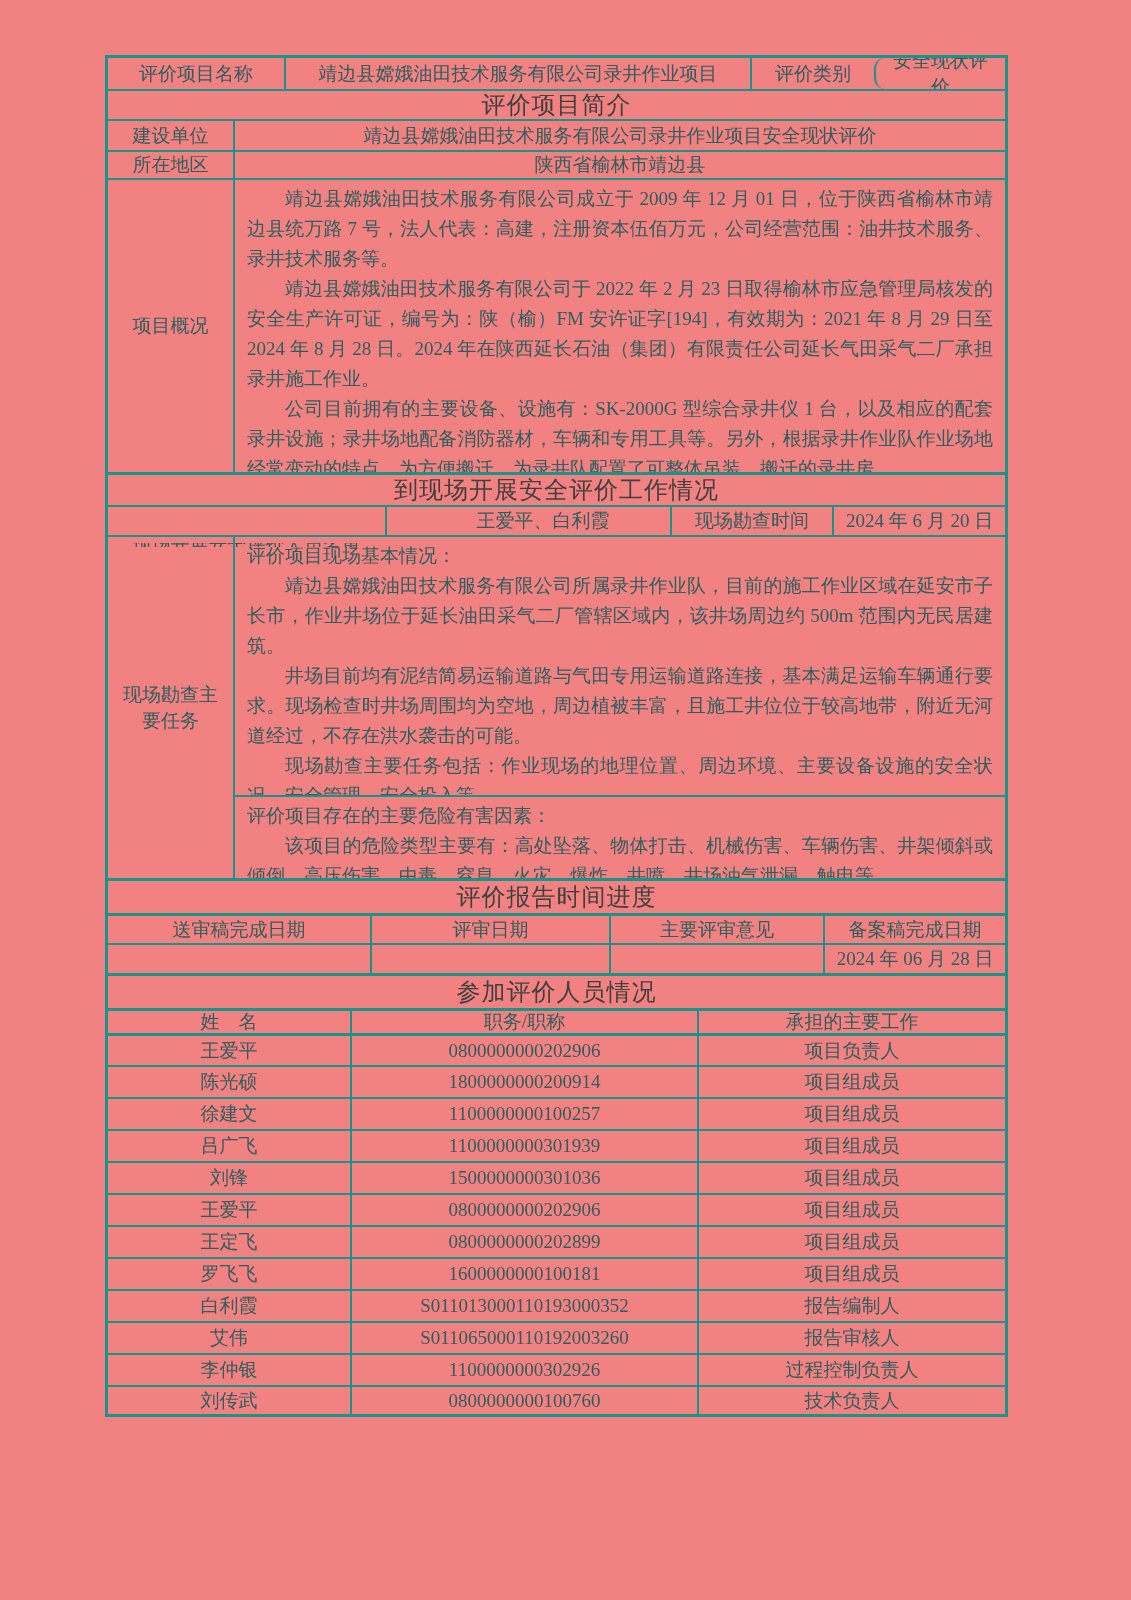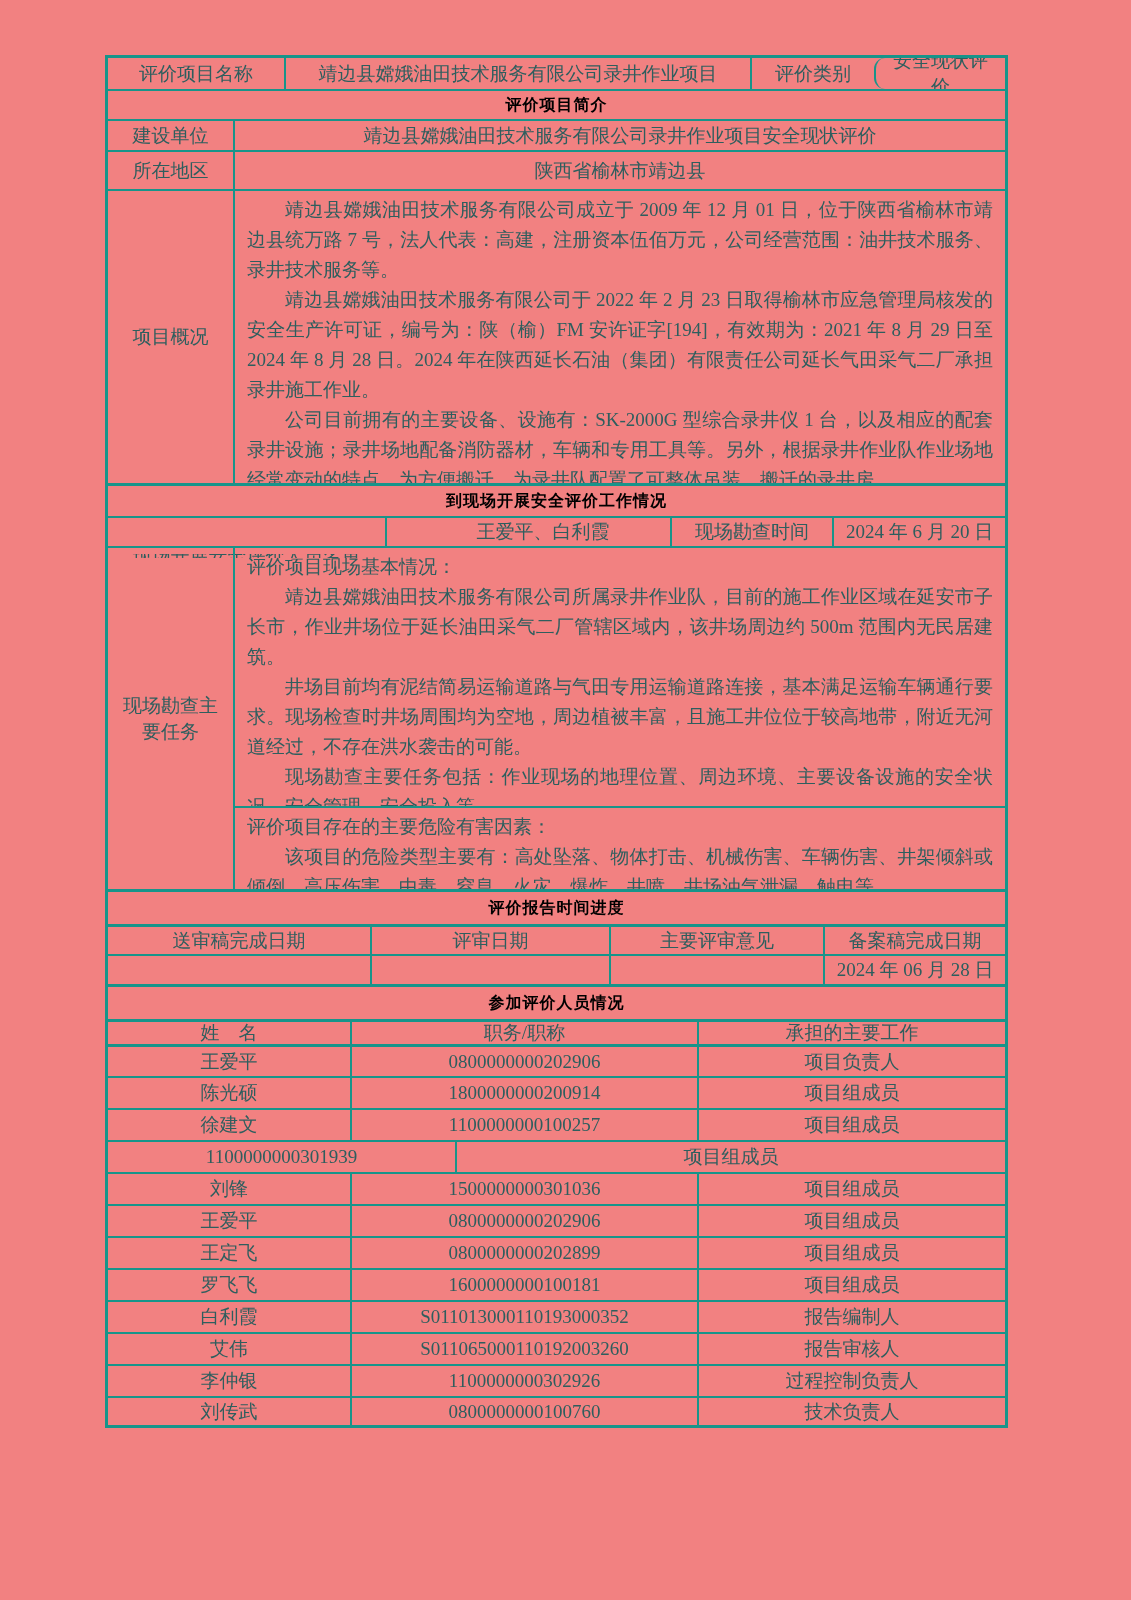--- a/index.html
+++ b/index.html
@@ -18,21 +18,21 @@
   .row{display:flex;border-top:2px solid #18948A;box-sizing:border-box;align-items:stretch;}
   .row:first-child{border-top:none;}
   .row.bt3{border-top-width:3px;}
   .cell{
     box-sizing:border-box;border-left:2px solid #18948A;
     display:flex;align-items:center;justify-content:center;
     text-align:center;padding:2px 8px;font-size:19px;line-height:26px;
     overflow:hidden;
   }
   .cell:first-child{border-left:none;}
-  .section-title{font-weight:bold;font-size:16px;letter-spacing:1px;color:#000000;}
+  .section-title{font-weight:normal;font-size:24px;letter-spacing:1px;color:#404040;}
   .para-cell{
     display:block;text-align:justify;padding:4px 12px 2px 12px;line-height:30px;
   }
   .para-cell p{margin:0;text-indent:2em;}
   .para-cell p.no-indent{text-indent:0;}
   .vstack{display:flex;flex-direction:column;flex:1;box-sizing:border-box;border-left:2px solid #18948A;}
   .vstack .sub{box-sizing:border-box;}
   .vstack .sub + .sub{border-top:2px solid #18948A;}
   .w-label1{width:176px;flex:none;}
   .w-type{width:124px;flex:none;}
@@ -62,21 +62,21 @@
 
   <div class="row" style="height:30px">
     <div class="cell grow section-title">评价项目简介</div>
   </div>
 
   <div class="row" style="height:31px">
     <div class="cell w-label2">建设单位</div>
     <div class="cell grow">靖边县嫦娥油田技术服务有限公司录井作业项目安全现状评价</div>
   </div>
 
-  <div class="row" style="height:39px">
+  <div class="row" style="height:28px">
     <div class="cell w-label2">所在地区</div>
     <div class="cell grow">陕西省榆林市靖边县</div>
   </div>
 
   <div class="row" style="height:294px">
     <div class="cell w-label2">项目概况</div>
     <div class="cell grow para-cell">
       <p>靖边县嫦娥油田技术服务有限公司成立于 2009 年 12 月 01 日，位于陕西省榆林市靖边县统万路 7 号，法人代表：高建，注册资本伍佰万元，公司经营范围：油井技术服务、录井技术服务等。</p>
       <p>靖边县嫦娥油田技术服务有限公司于 2022 年 2 月 23 日取得榆林市应急管理局核发的安全生产许可证，编号为：陕（榆）FM 安许证字[194]，有效期为：2021 年 8 月 29 日至 2024 年 8 月 28 日。2024 年在陕西延长石油（集团）有限责任公司延长气田采气二厂承担录井施工作业。</p>
       <p>公司目前拥有的主要设备、设施有：SK-2000G 型综合录井仪 1 台，以及相应的配套录井设施；录井场地配备消防器材，车辆和专用工具等。另外，根据录井作业队作业场地经常变动的特点，为方便搬迁，为录井队配置了可整体吊装、搬迁的录井房。</p>
@@ -147,20 +147,21 @@
     <div class="cell w-p1">陈光硕</div>
     <div class="cell w-p2">1800000000200914</div>
     <div class="cell grow">项目组成员</div>
   </div>
   <div class="row" style="height:32px">
     <div class="cell w-p1">徐建文</div>
     <div class="cell w-p2">1100000000100257</div>
     <div class="cell grow">项目组成员</div>
   </div>
   <div class="row" style="height:32px">
+    <div class="cell w-p1">吕广飞</div>
     <div class="cell w-p2">1100000000301939</div>
     <div class="cell grow">项目组成员</div>
   </div>
   <div class="row" style="height:32px">
     <div class="cell w-p1">刘锋</div>
     <div class="cell w-p2">1500000000301036</div>
     <div class="cell grow">项目组成员</div>
   </div>
   <div class="row" style="height:32px">
     <div class="cell w-p1">王爱平</div>

